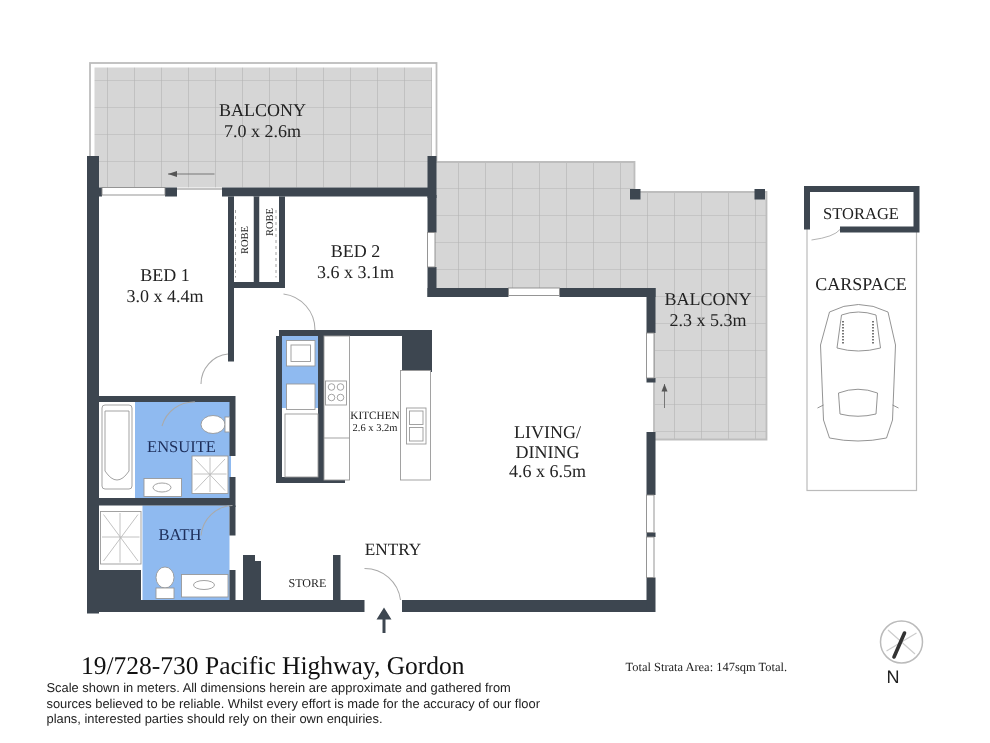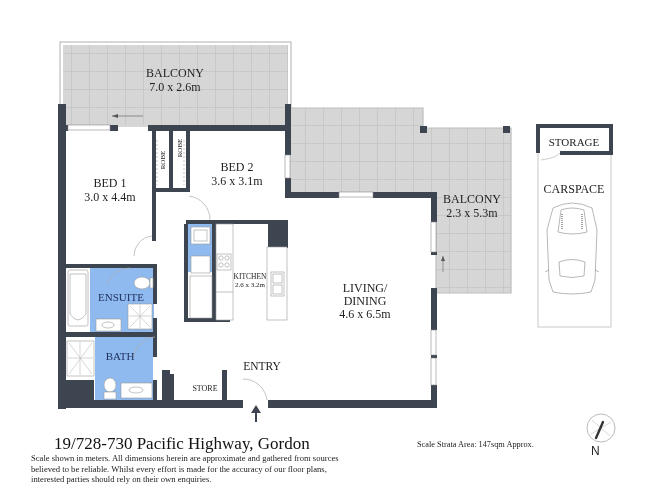--- a/index.html
+++ b/index.html
@@ -1,21 +1,21 @@
 <!DOCTYPE html>
 <html><head>
 <meta charset="utf-8">
 <style>
   html, body { margin:0; padding:0; background:#ffffff; }
   body { width:660px; height:495px; position:relative; overflow:hidden; font-family:"Liberation Serif", serif; color:#1a1a1a; }
   #plan { position:absolute; left:0; top:0; width:660px; height:495px; }
   .lbl { font-family:"Liberation Serif", serif; fill:#222; text-anchor:middle; }
   .lbl-blue { font-family:"Liberation Serif", serif; fill:#1d2e5a; text-anchor:middle; font-weight:normal; }
   .footer-title { position:absolute; left:31px; top:434px; font-size:17px; color:#111; font-family:"Liberation Serif", serif; white-space:nowrap;margin-left:23px; }
-  .footer-disclaimer { position:absolute; left:31px; top:453px; width:330px; font-size:8.6px; line-height:10.6px; color:#222; font-family:Liberation Serif, serif; }
+  .footer-disclaimer { position:absolute; left:31px; top:453px; width:330px; font-size:8.6px; line-height:10.6px; color:#222; font-family:Liberation Sans, sans-serif; }
   .strata { position:absolute; left:417px; top:440px; font-size:8.3px; color:#222; font-family:"Liberation Serif", serif; white-space:nowrap; }
   .compass { position:absolute; left:583px; top:412px; width:34px; height:46px; }
 </style>
 </head>
 <body>
 
 <svg id="plan" viewBox="0 0 660 495" xmlns="http://www.w3.org/2000/svg">
   <defs>
     <pattern id="tiles" width="18" height="18" patternUnits="userSpaceOnUse">
       <rect width="18" height="18" fill="#d6d6d6"></rect>
@@ -208,20 +208,20 @@
       <path d="M561 210 Q572 206 584 210 L587 232 Q572 236 558 232 Z"></path>
       <path d="M562 214 V230 M582 214 V230" stroke="#666" stroke-dasharray="1 1" stroke-width="1.2"></path>
       <path d="M559 262 Q572 257 585 262 L584 276 Q572 279 560 276 Z"></path>
       <path d="M549 270 l-4 2 M595 270 l4 2"></path>
     </g>
   </g>
 </svg>
 
 <div class="footer-title">19/728-730 Pacific Highway, Gordon</div>
 <div class="footer-disclaimer">Scale shown in meters. All dimensions herein are approximate and gathered from sources believed to be reliable. Whilst every effort is made for the accuracy of our floor plans, interested parties should rely on their own enquiries.</div>
-<div class="strata">Scale Strata Area: 147sqm Approx.</div>
+<div class="strata">Total Strata Area: 147sqm Total.</div>
 
 <svg class="compass" viewBox="0 0 34 46" xmlns="http://www.w3.org/2000/svg">
   <circle cx="18" cy="16" r="14" fill="none" stroke="#bbb" stroke-width="1"></circle>
   <path d="M9 8 L27 24 M8 22 L28 10" stroke="#ccc" stroke-width="0.8"></path>
   <path d="M20 10 L13 26" stroke="#333" stroke-width="2.4" stroke-linecap="round"></path>
   <text x="8" y="43" font-size="12" font-family="Liberation Sans, sans-serif" fill="#222"><tspan>N</tspan></text>
 </svg>
 
 </body></html>

